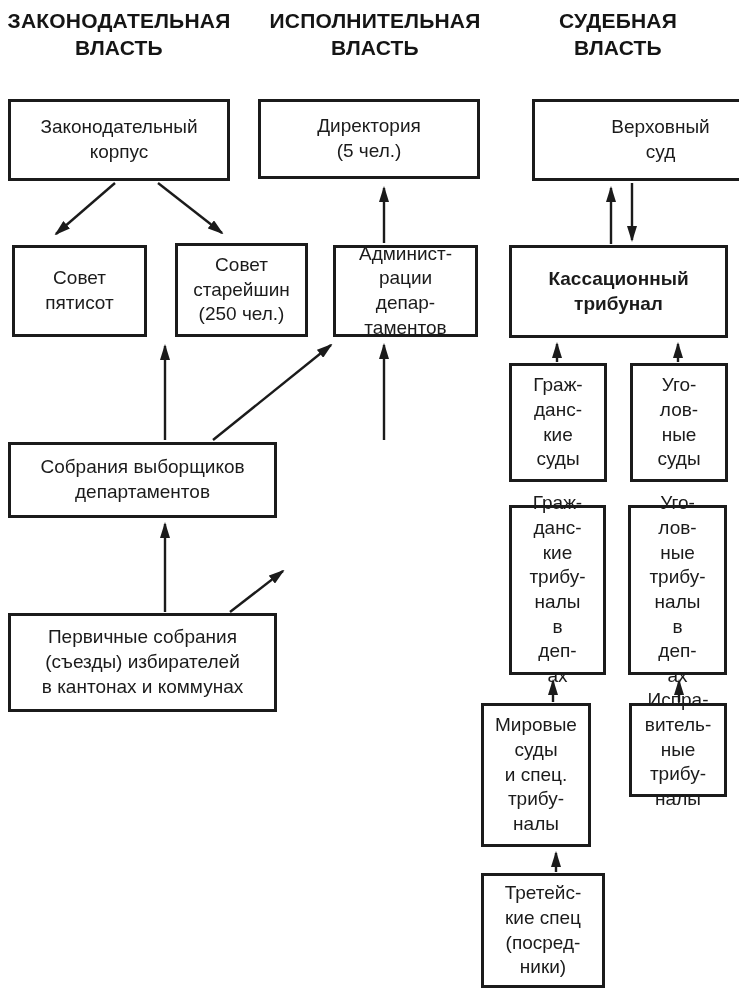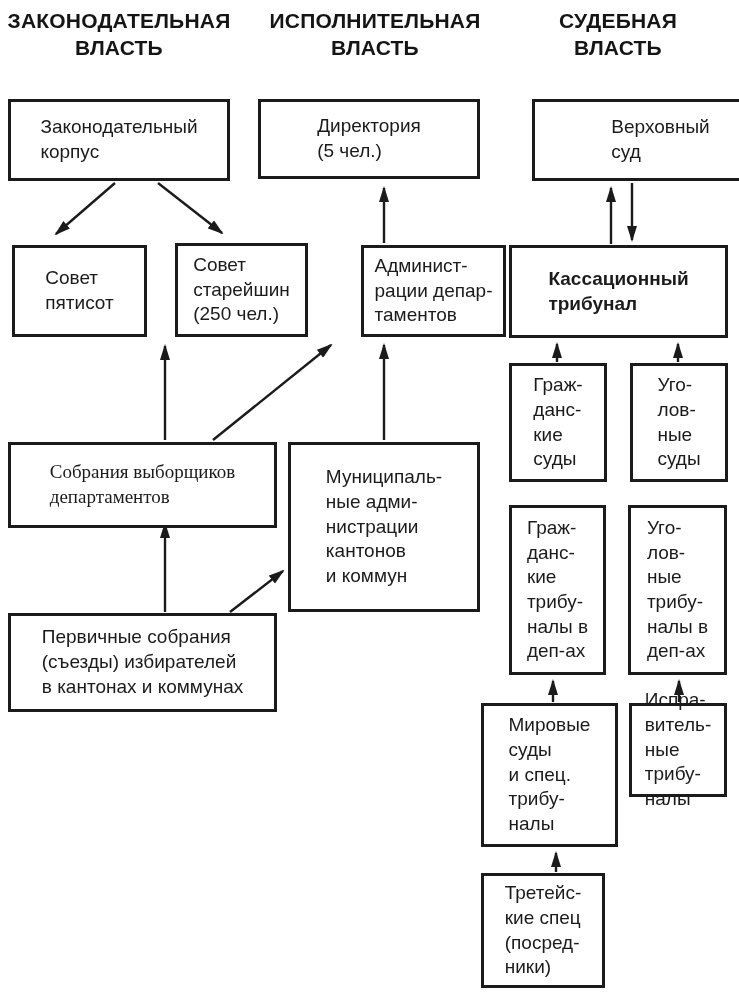--- a/index.html
+++ b/index.html
@@ -23,25 +23,26 @@
     white-space: pre-line;
     color: #151515;
   }
   .node {
     position: absolute;
     border: 3px solid #1b1b1b;
     background: #ffffff;
     display: flex;
     align-items: center;
     justify-content: center;
+    text-align: center;
     font-size: 19px;
     line-height: 1.3;
     white-space: pre-line;
     box-sizing: border-box;
-    padding: 2px 8px;
+    padding: 2px 20px;
   }
   .edges {
     position: absolute;
     left: 0; top: 0;
     width: 739px; height: 1000px;
     pointer-events: none;
   }
   .edges line { stroke: #1b1b1b; stroke-width: 2.4; }
 </style>
 </head>
@@ -84,61 +85,56 @@
   <div class="node" style="left:258px; top:99px; width:222px; height:80px;">Директория
 (5 чел.)</div>
   <div class="node" style="left:532px; top:99px; width:257px; height:82px;">Верховный
 суд</div>
 
   <div class="node" style="left:12px; top:245px; width:135px; height:92px;">Совет
 пятисот</div>
   <div class="node" style="left:175px; top:243px; width:133px; height:94px;">Совет
 старейшин
 (250 чел.)</div>
-  <div class="node" style="left:333px; top:245px; width:145px; height:92px;margin-left:28px;">Админист-
+  <div class="node" style="left:333px; top:245px; width:145px; height:92px;">Админист-
 рации депар-
 таментов</div>
   <div class="node" style="left:509px; top:245px; width:219px; height:93px;font-weight:bold;">Кассационный
 трибунал</div>
 
   <div class="node" style="left:509px; top:363px; width:98px; height:119px;">Граж-
 данс-
 кие
 суды</div>
   <div class="node" style="left:630px; top:363px; width:98px; height:119px;">Уго-
 лов-
 ные
 суды</div>
 
-  <div class="node" style="left:8px; top:442px; width:269px; height:86px;font-family:Liberation Serif, serif;">Собрания выборщиков
+  <div class="node" style="left:8px; top:442px; width:269px; height:76px;">Собрания выборщиков
 департаментов</div>
-  <div class="node" style="left:288px; top:442px; width:192px; height:170px;">Муниципаль-
-ные адми-
-нистрации
-кантонов
-и коммун</div>
 
   <div class="node" style="left:509px; top:505px; width:97px; height:170px;">Граж-
 данс-
 кие
 трибу-
 налы в
 деп-ах</div>
   <div class="node" style="left:628px; top:505px; width:99px; height:170px;">Уго-
 лов-
 ные
 трибу-
 налы в
 деп-ах</div>
 
   <div class="node" style="left:8px; top:613px; width:269px; height:99px;">Первичные собрания
 (съезды) избирателей
 в кантонах и коммунах</div>
 
-  <div class="node" style="left:481px; top:703px; width:137px; height:144px;">Мировые
+  <div class="node" style="left:481px; top:703px; width:110px; height:144px;">Мировые
 суды
 и спец.
 трибу-
 налы</div>
   <div class="node" style="left:629px; top:703px; width:98px; height:94px;">Испра-
 витель-
 ные
 трибу-
 налы</div>
   <div class="node" style="left:481px; top:873px; width:124px; height:115px;">Третейс-

